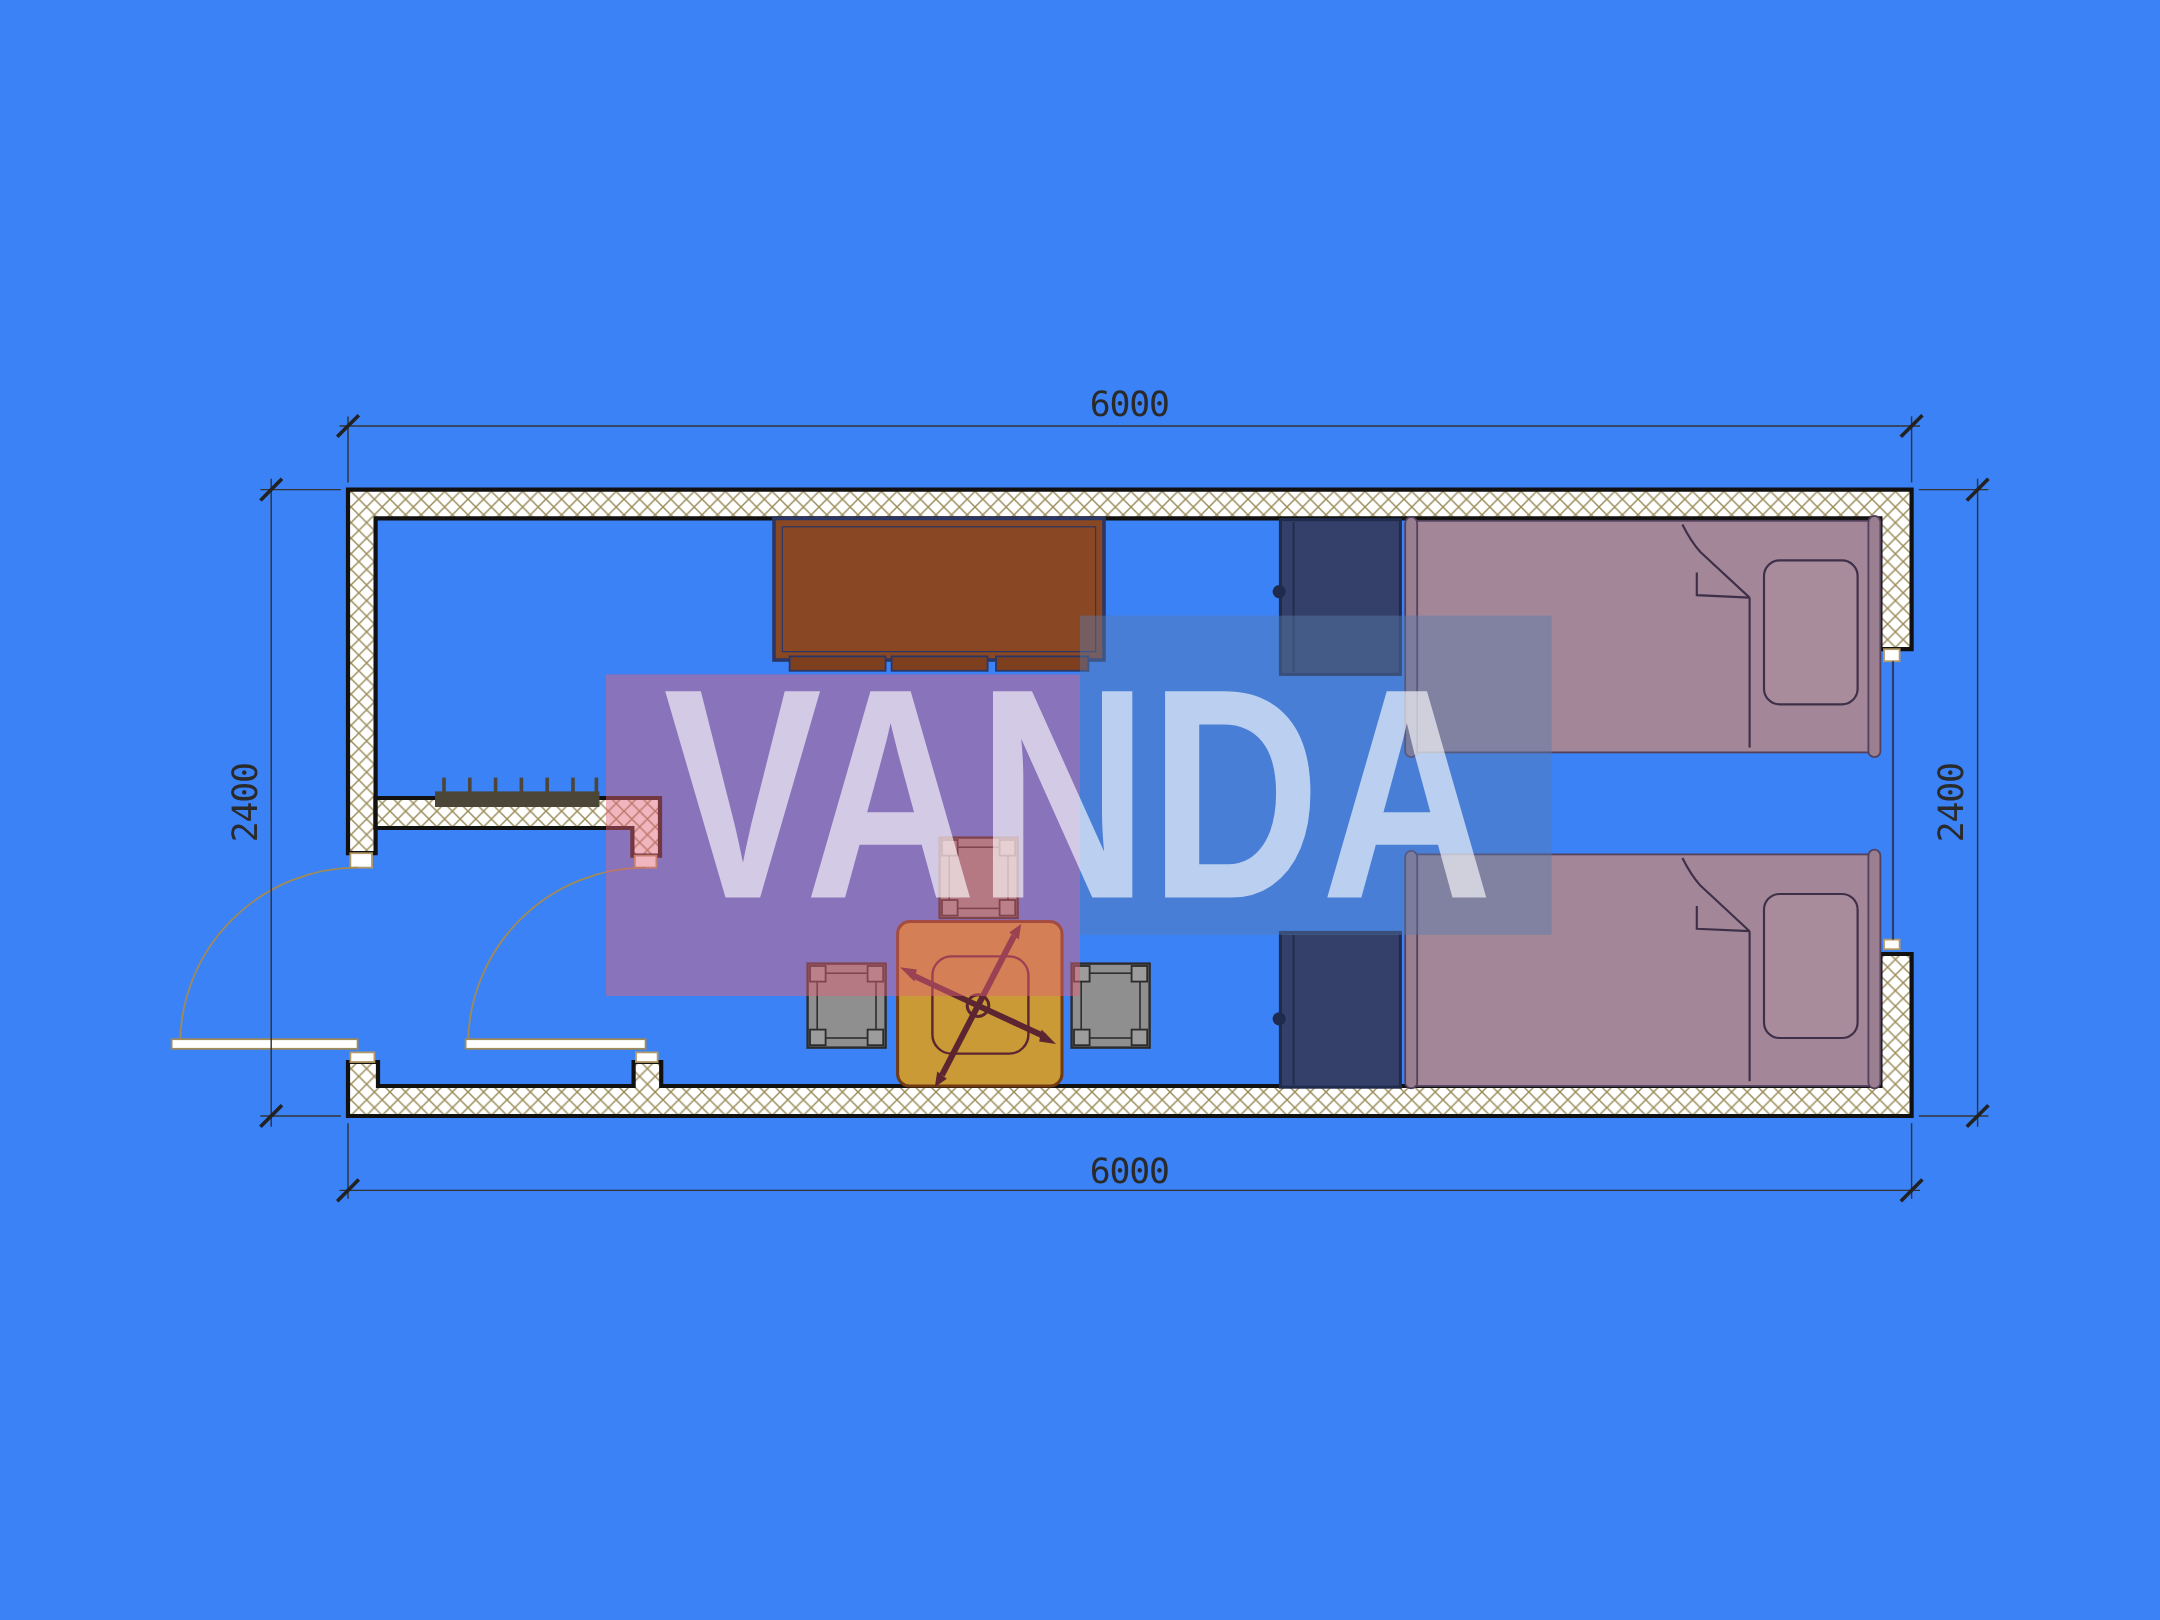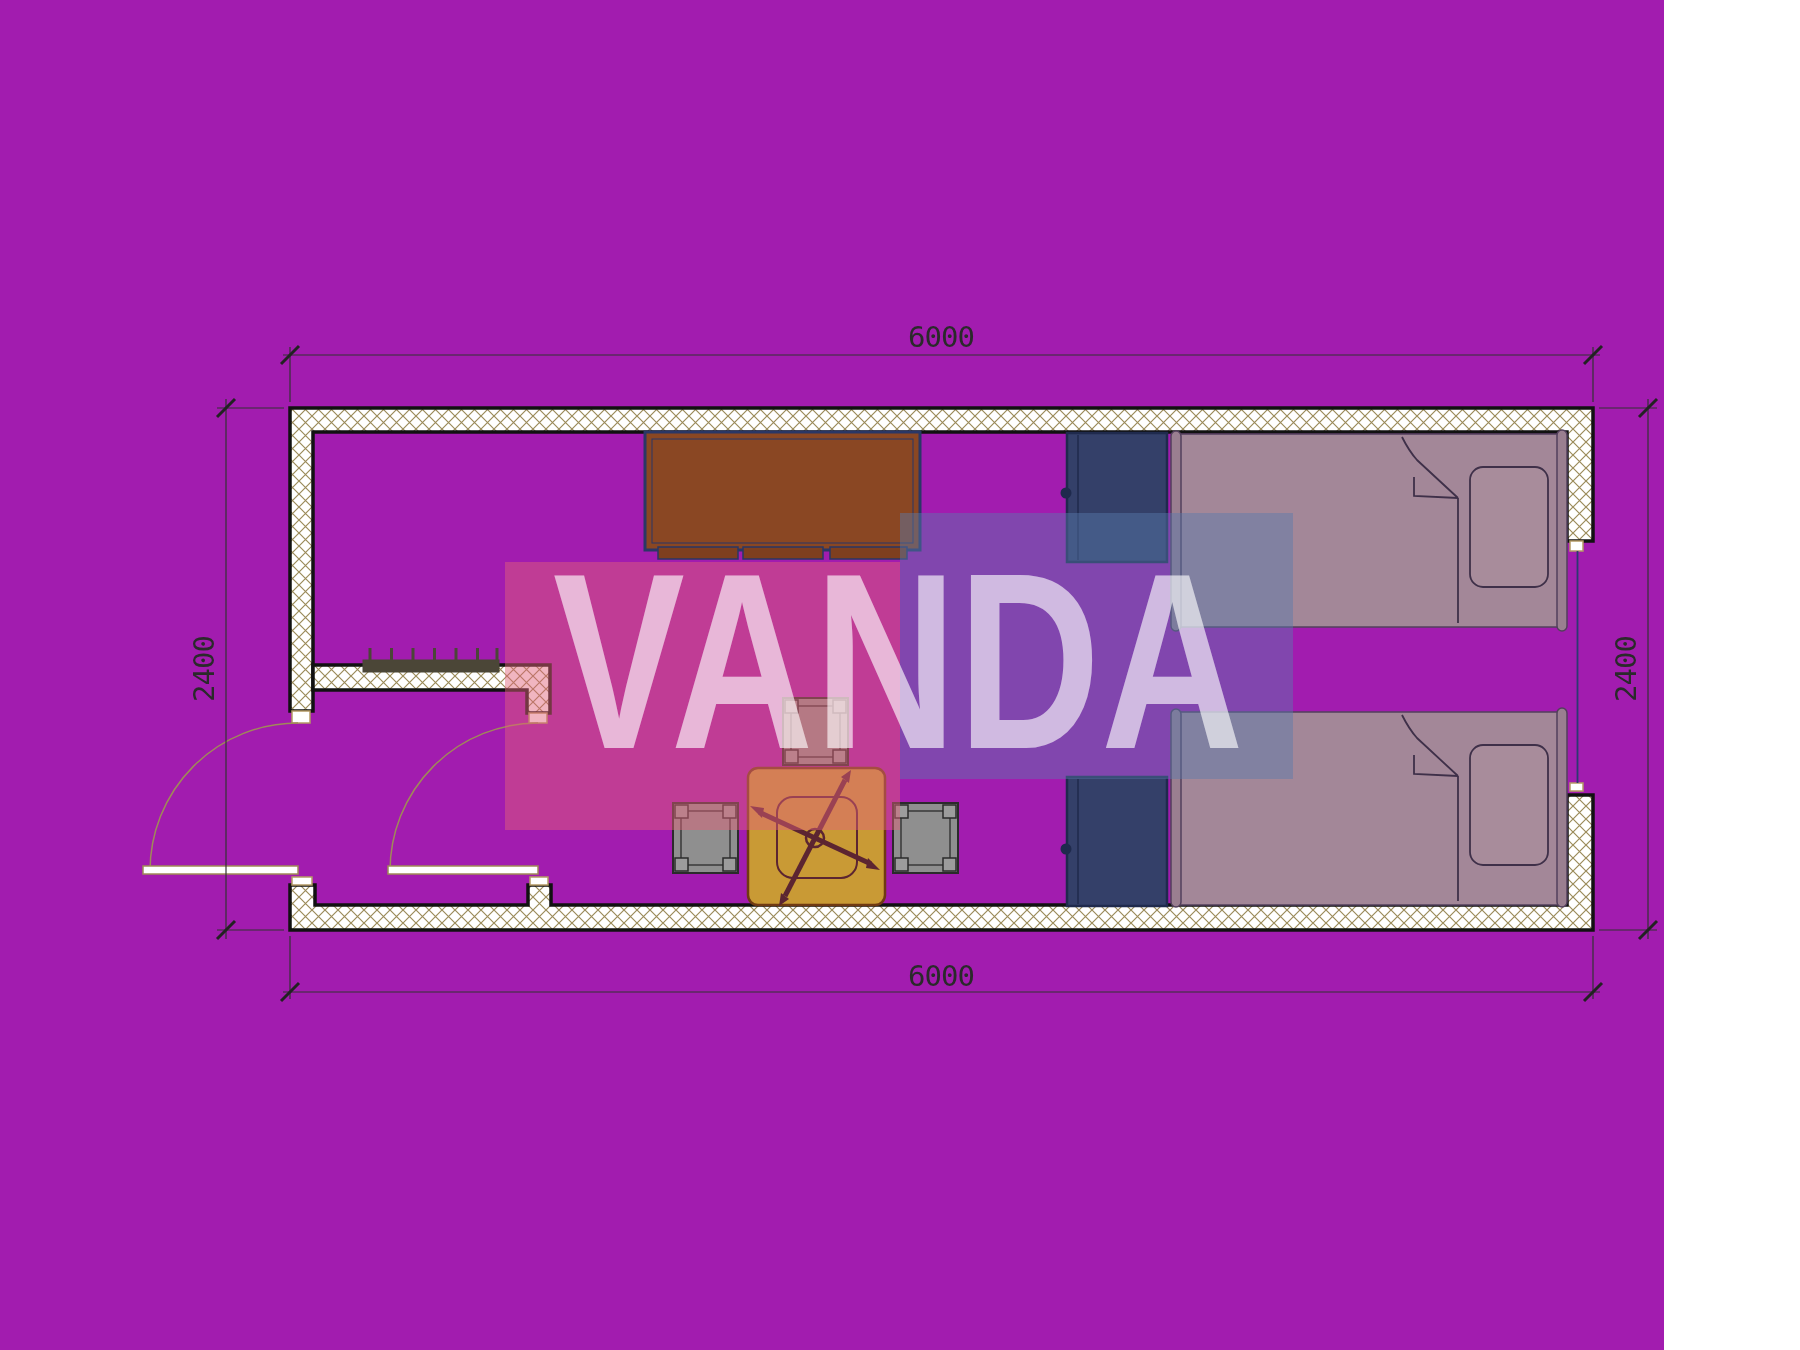--- a/index.html
+++ b/index.html
@@ -1,16 +1,16 @@
 <!DOCTYPE html>
 <html><head>
 <meta charset="utf-8">
 <style>
   html,body{margin:0;padding:0;background:#ffffff;}
-  #stage{position:relative;width:1664px;height:1350px;background:#a21caf;overflow:hidden;
+  #stage{position:relative;width:1800px;height:1350px;background:#3b82f6;overflow:hidden;
          font-family:"Liberation Sans",sans-serif;}
   #plan-svg{position:absolute;left:0;top:0;width:1800px;height:1350px;}
   .dim-text{font-family:"DejaVu Sans Mono",monospace;font-size:29px;fill:#2a2a2a;letter-spacing:-1px;}
   .wm-rect{position:absolute;}
   #wm-pink{left:505px;top:562px;width:395px;height:268px;background:rgba(226,98,122,0.47);}
   #wm-blue{left:900px;top:513px;width:393px;height:266px;background:rgba(88,122,172,0.45);}
   #wm-text{position:absolute;left:553px;top:537px;font-weight:bold;font-size:250px;line-height:250px;
            color:rgba(255,255,255,0.63);transform:scale(0.79,1);transform-origin:left top;
            letter-spacing:1px;white-space:nowrap;user-select:none;}
 </style>

